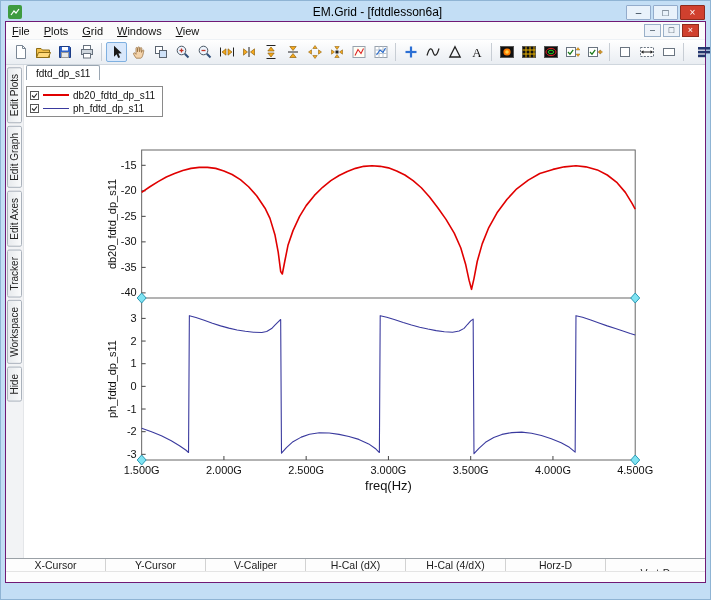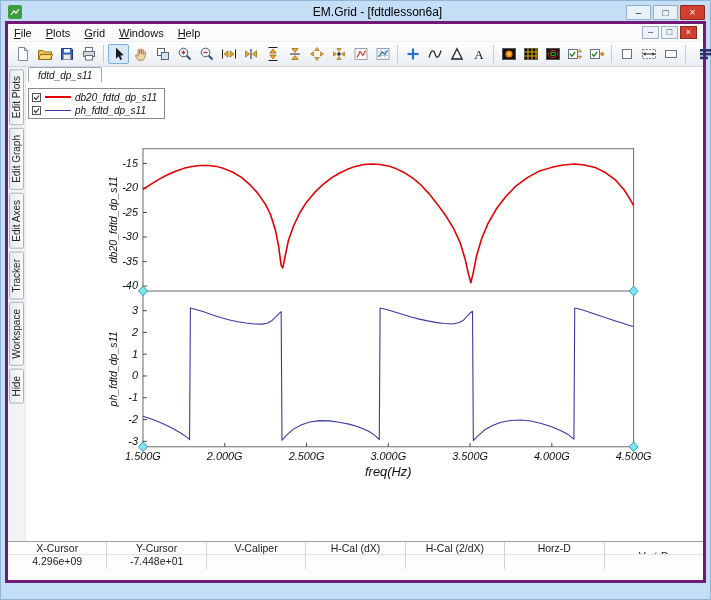--- a/index.html
+++ b/index.html
@@ -14,21 +14,21 @@
               font-size:12px; color:#000;padding-left:44px; }
   .app-icon { position:absolute; left:6px; top:3px; width:14px; height:14px; }
   .tb-buttons { position:absolute; right:4px; top:3px; display:flex; gap:2px; }
   .tb-btn { width:25px; height:15px; display:flex; align-items:center; justify-content:center;
             background:#e9f2fb; border:1px solid #93accc; font-size:10px; line-height:1;
             color:#234; border-radius:1px; cursor:default; }
   .tb-btn.close { background:#d0402e; border-color:#8f2a1c; color:#fff; }
 
   
   .client { position:absolute; left:4px; top:20px; right:4px; bottom:16px;
-            background:#fff; border:3px solid #701a75; display:flex; flex-direction:column; }
+            background:#fff; border:1px solid #701a75; display:flex; flex-direction:column; }
 
   
   .menubar { height:17px; display:flex; align-items:center; gap:14px;
              padding:0 6px; font-size:11px; background:#fbfbfb; }
   .menu-item { display:block; color:#111; }
   .menu-item::first-letter { text-decoration:underline; }
   .mdi-controls { margin-left:auto; display:flex; gap:2px; }
   .mdi-btn { width:17px; height:13px; display:flex; align-items:center; justify-content:center;
              background:#eef3f9; border:1px solid #9ab0c8; font-size:9px; line-height:1; color:#234; }
   .mdi-btn.close { background:#d0402e; border-color:#8f2a1c; color:#fff; }
@@ -45,37 +45,37 @@
                 height:20px; padding:0 5px; margin-left:2px; border:1px solid transparent; border-radius:2px; }
   svg { display:block; }
 
   
   .workspace { flex:1; position:relative; display:flex; background:#fff; min-height:0; }
   .side-strip { width:18px; background:#f2f3f5; border-right:1px solid #e4e6e9;
                 display:flex; flex-direction:column; align-items:center; gap:3px; padding-top:2px; }
   .vtab { writing-mode:vertical-rl; transform:rotate(180deg); font-size:10px; color:#222;
           background:linear-gradient(90deg,#f9fafb,#e7eaed); border:1px solid #aab2bc;
           border-radius:2px; padding:6px 1px; line-height:12px; width:15px; text-align:center; }
-  .content { flex:1; position:relative; background:#fff;font-style:italic; }
+  .content { flex:1; position:relative; background:#fff; }
 
   .doc-tab { position:absolute; left:2px; top:0; height:15px; padding:0 9px; z-index:3;
              display:flex; align-items:center; font-size:10px; color:#111;
              background:#fff; border:1px solid #9aa6b2; border-bottom:none; border-radius:2px 2px 0 0; }
 
   .legend { position:absolute; left:2px; top:21px; z-index:2; background:#fff;
             border:1px solid #8a8a8a; padding:2px 7px 2px 3px; display:flex; flex-direction:column; gap:1px; }
   .leg-row { display:flex; align-items:center; gap:4px; height:12px; font-size:10px; color:#111; }
   .leg-line { width:26px; height:0; }
   .leg-line.db { border-top:2px solid #e00000; }
   .leg-line.ph { border-top:1px solid #3a3a9e; }
 
   #chart-svg { position:absolute; inset:0; width:100%; height:100%; }
 
   
-  .statusbar { height:39px; border-top:1px solid #9aa0a6; background:#fdfdfd; font-size:10.5px; }
+  .statusbar { height:24px; border-top:1px solid #9aa0a6; background:#fdfdfd; font-size:10.5px; }
   .sb-row { display:flex; height:13px; }
   .sb-row.values { height:14px; }
   .sb-row.headers { border-bottom:1px solid #e4e4e4; }
   .sb-cell { flex:1; text-align:center; color:#222; border-right:1px solid #d2d2d2;
              overflow:hidden; white-space:nowrap; line-height:13px; }
   .sb-cell:last-child { border-right:none;margin-top:8px; }
 </style>
 </head>
 <body>
 
@@ -96,21 +96,21 @@
     </span>
   </div>
 
   <div class="client">
 
     <div class="menubar">
       <span class="menu-item">File</span>
       <span class="menu-item">Plots</span>
       <span class="menu-item">Grid</span>
       <span class="menu-item">Windows</span>
-      <span class="menu-item">Help</span>
+      <span class="menu-item">View</span>
       <span class="mdi-controls">
         <span class="mdi-btn">–</span>
         <span class="mdi-btn">□</span>
         <span class="mdi-btn close">×</span>
       </span>
     </div>
 
     <div class="toolbar">
       <span class="tbtn">
           <svg width="16" height="16">
@@ -412,29 +412,20 @@
           </svg>
       </div>
     </div>
 
     <div class="statusbar">
       <div class="sb-row headers">
         <span class="sb-cell">X-Cursor</span>
         <span class="sb-cell">Y-Cursor</span>
         <span class="sb-cell">V-Caliper</span>
         <span class="sb-cell">H-Cal (dX)</span>
-        <span class="sb-cell">H-Cal (2/dX)</span>
+        <span class="sb-cell">H-Cal (4/dX)</span>
         <span class="sb-cell">Horz-D</span>
         <span class="sb-cell">Vert-D</span>
       </div>
-      <div class="sb-row values">
-        <span class="sb-cell">4.296e+09</span>
-        <span class="sb-cell">-7.448e+01</span>
-        <span class="sb-cell"></span>
-        <span class="sb-cell"></span>
-        <span class="sb-cell"></span>
-        <span class="sb-cell"></span>
-        <span class="sb-cell"></span>
-      </div>
     </div>
 
   </div>
 </div>
 
 </body></html>

